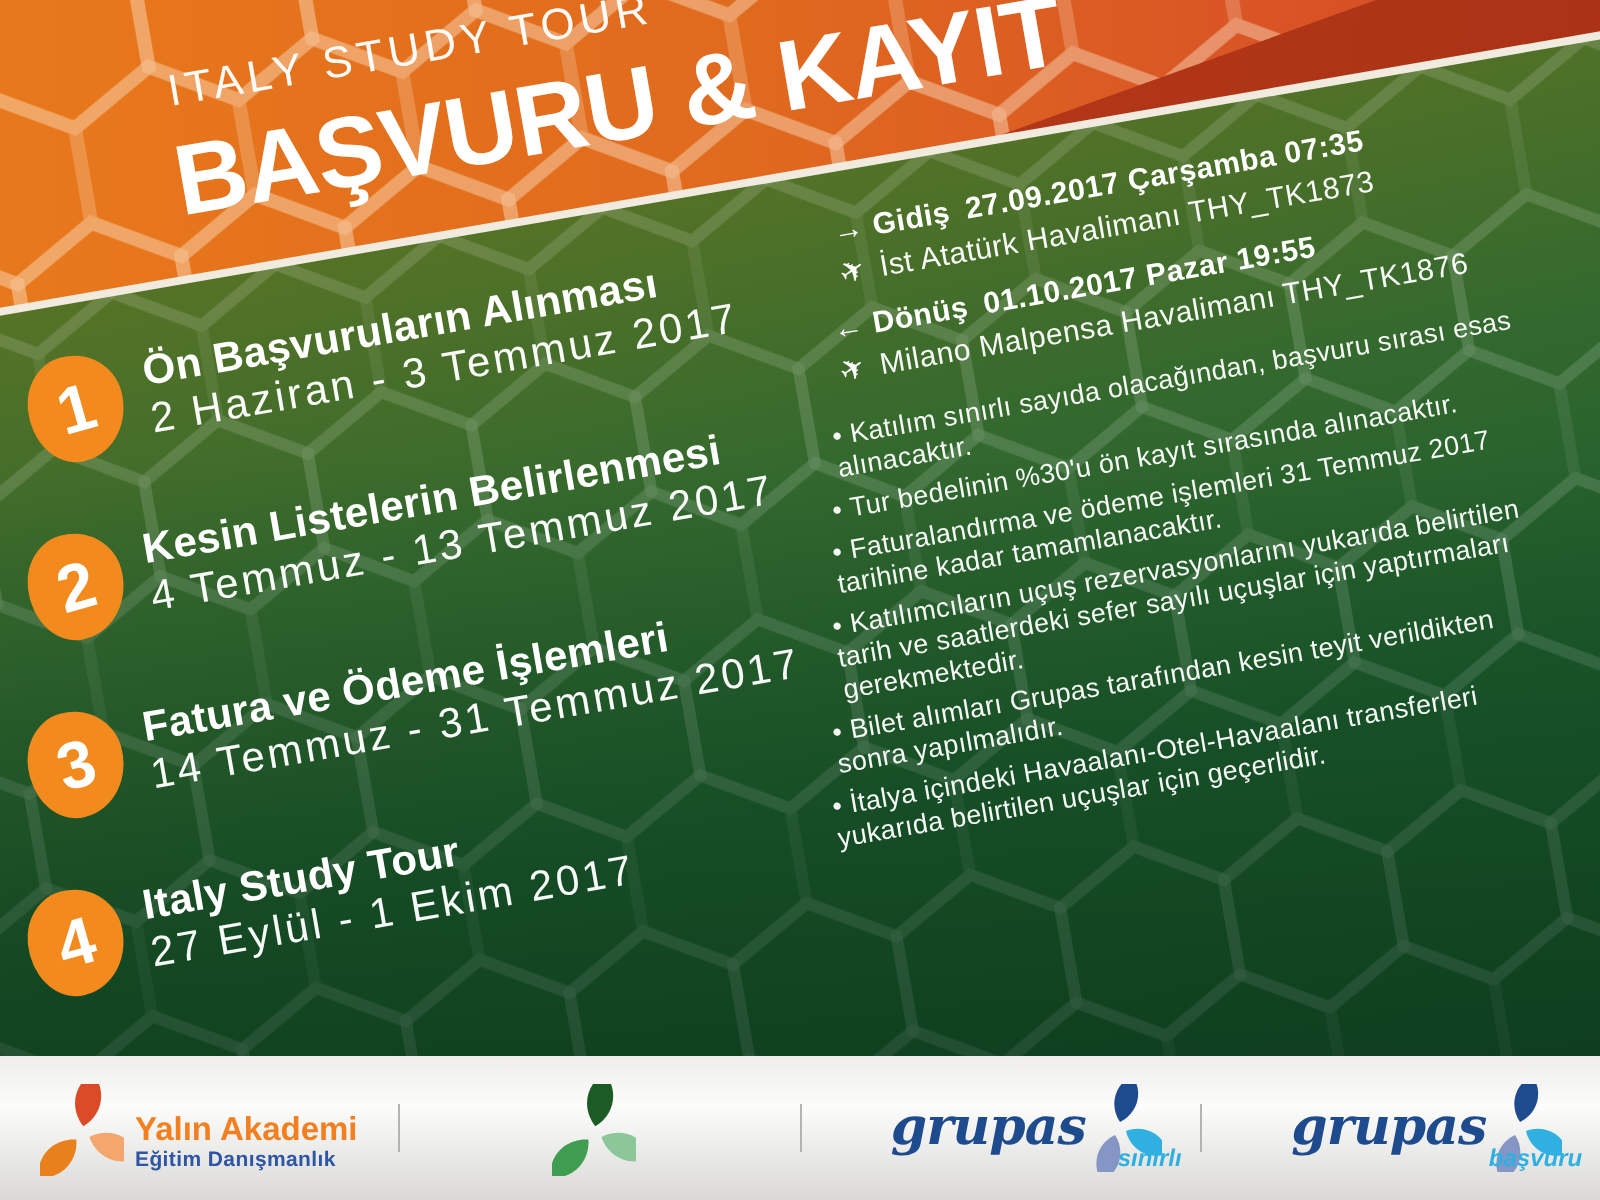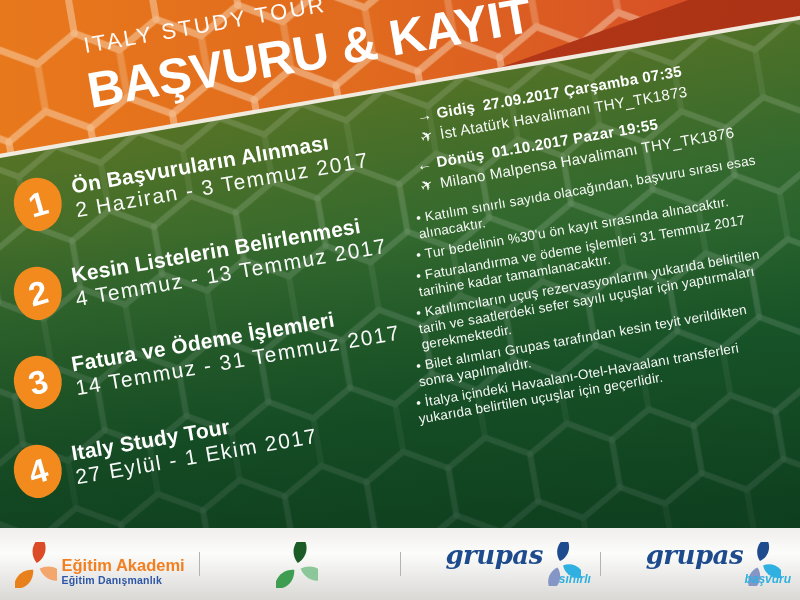--- a/index.html
+++ b/index.html
@@ -72,21 +72,21 @@
     display:flex;align-items:center;
   }
   .f-cell{flex:1;display:flex;align-items:center;justify-content:center;}
   .f-sep{width:1px;height:24px;background:#b3b3b3;}
   .aka-logo{display:flex;align-items:flex-end;}
   .aka-icon{margin-right:5px;margin-bottom:-2px;}
   .aka-name{font-size:16.5px;font-weight:800;line-height:17px;white-space:nowrap;}
   .aka-sub{font-size:10.5px;font-weight:700;color:#2d56a6;letter-spacing:.2px;white-space:nowrap;}
   .yalin .aka-name{color:#f28021;}
   .tpm .aka-name{color:#175427;}
-  .grupas{position:relative;display:flex;align-items:flex-start;padding-right:40px;height:44px;margin-left:28px;}
+  .grupas{position:relative;display:flex;align-items:center;padding-right:40px;height:44px;margin-left:28px;}
   .g-name{font-family:"DejaVu Serif","Liberation Serif",serif;font-style:italic;font-weight:700;
     font-size:26px;color:#1d4b8d;letter-spacing:-.5px;line-height:26px;}
   .g-icon{position:absolute;right:2px;top:0;}
   .g-sub{position:absolute;right:-8px;bottom:0;font-style:italic;font-weight:700;
     font-size:12px;color:#2fb0e0;}
 </style>
 </head>
 <body>
 
 <div class="poster">
@@ -205,21 +205,21 @@
     <div class="f-cell">
       <div class="aka-logo yalin">
         <svg class="aka-icon" width="42" height="46" xmlns="http://www.w3.org/2000/svg">
           <g>
             <path d="M0,0 C-8,-7 -9,-19 0,-27 C9,-19 8,-7 0,0 Z" fill="#dc4b27" transform="translate(21.7,21.1) rotate(10)"></path>
             <path d="M0,0 C-8,-7 -9,-19 0,-27 C9,-19 8,-7 0,0 Z" fill="#f3a76d" transform="translate(24.7,26.5) rotate(112)"></path>
             <path d="M0,0 C-8,-7 -9,-19 0,-27 C9,-19 8,-7 0,0 Z" fill="#e8811c" transform="translate(18.2,27.8) rotate(225)"></path>
           </g>
         </svg>
         <div>
-          <div class="aka-name">Eğitim Akademi</div>
+          <div class="aka-name">Yalın Akademi</div>
           <div class="aka-sub">Eğitim Danışmanlık</div>
         </div>
       </div>
     </div>
     <div class="f-sep"></div>
     <div class="f-cell">
       <div class="aka-logo tpm">
         <svg class="aka-icon" width="42" height="46" xmlns="http://www.w3.org/2000/svg">
           <g>
             <path d="M0,0 C-8,-7 -9,-19 0,-27 C9,-19 8,-7 0,0 Z" fill="#1c5b26" transform="translate(21.7,21.1) rotate(10)"></path>

